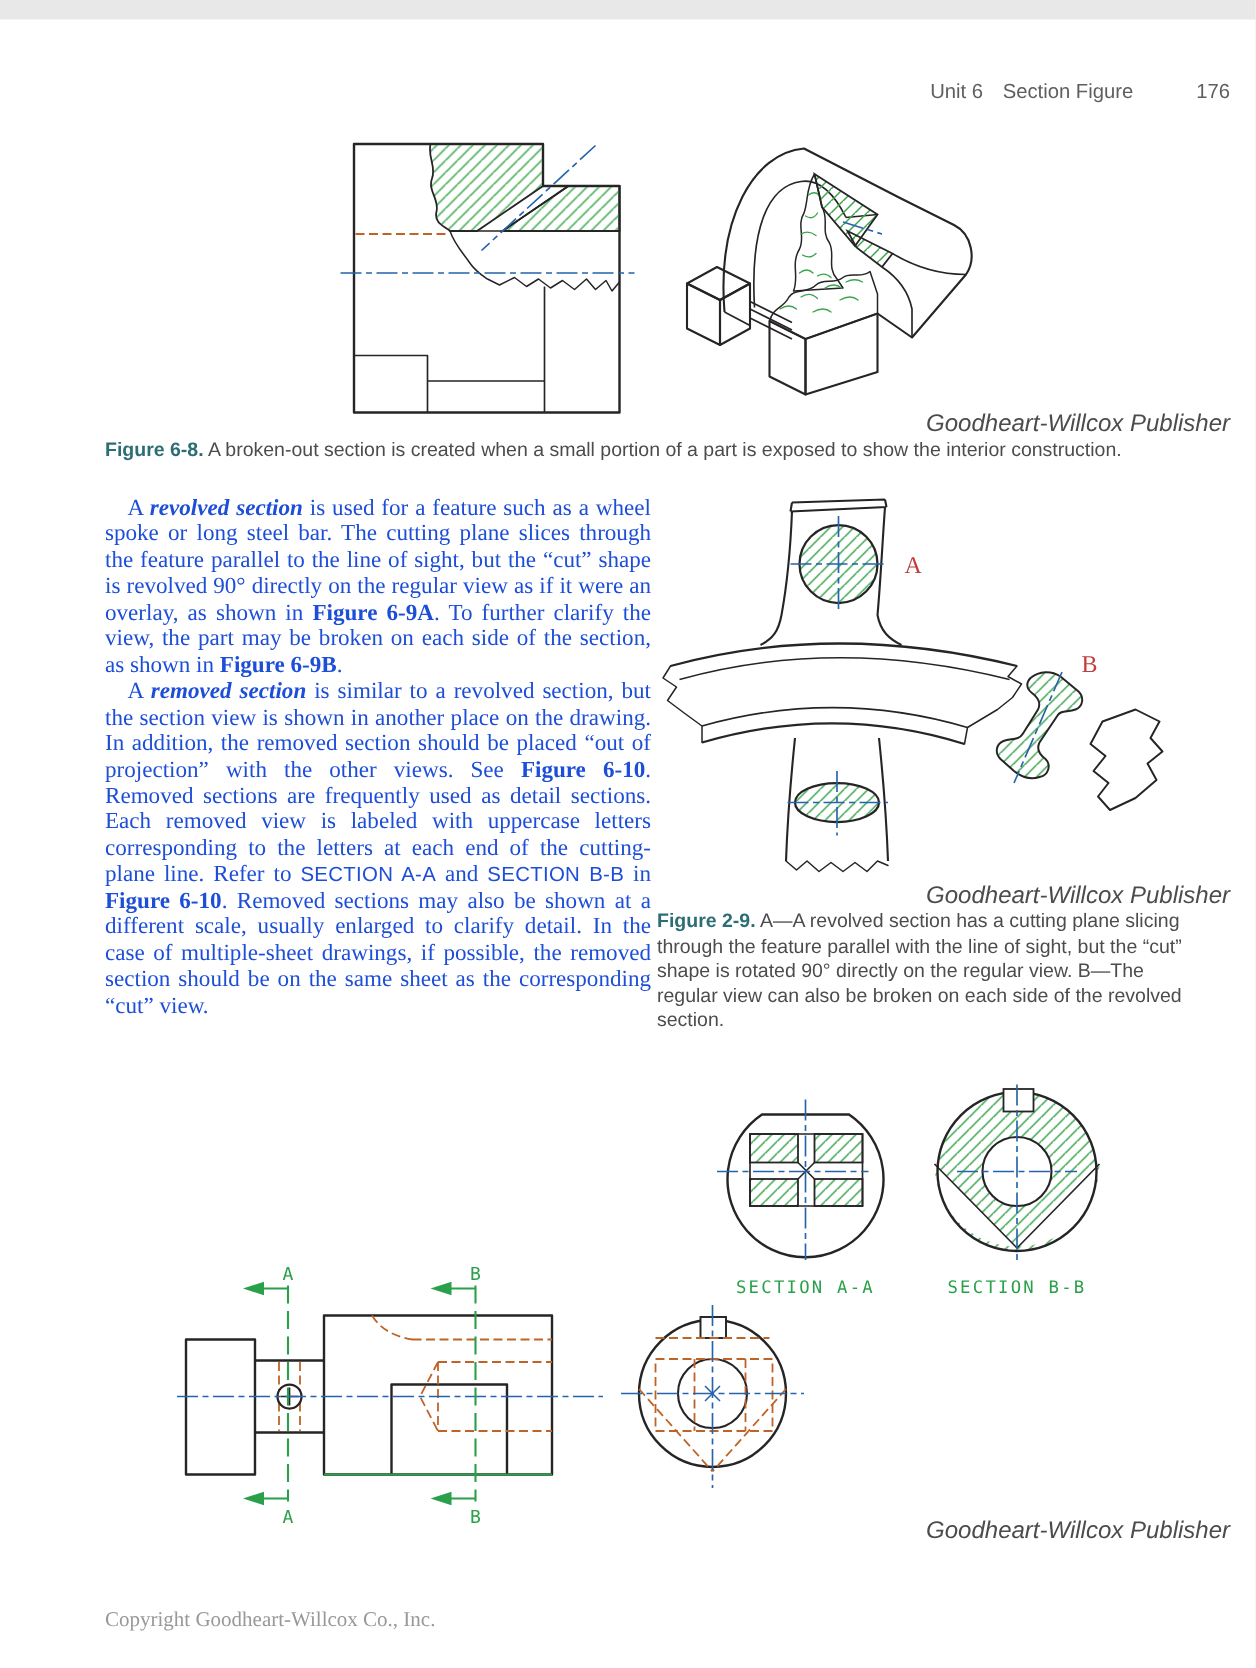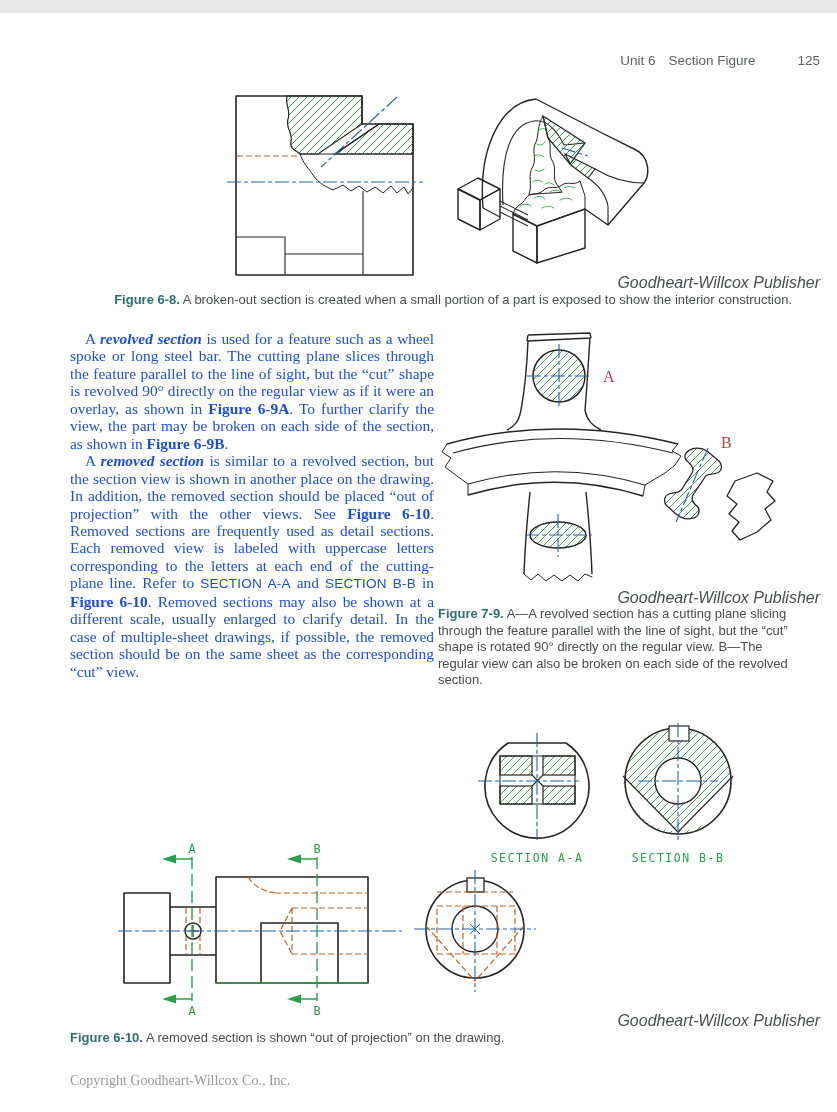--- a/index.html
+++ b/index.html
@@ -40,21 +40,21 @@
   .copyright{position:absolute;left:70px;top:1060px;font-size:14px;color:#97989a;font-family:Liberation Serif, serif;}
 </style>
 </head>
 <body>
 
 <div class="page">
 
   <div class="header">
     <span class="h-unit">Unit 6</span>
     <span class="h-title">Section Figure</span>
-    <span class="h-page">125</span>
+    <span class="h-page">176</span>
   </div>
 
   <svg style="left:225px;top:78px;" width="200" height="190" viewBox="0 0 200 190">
     <defs>
       <pattern id="hg" patternUnits="userSpaceOnUse" width="8" height="8">
         <path d="M-2,10 L10,-2" stroke="#3aa54d" stroke-width="1"></path>
         <path d="M2,14 L14,2" stroke="#3aa54d" stroke-width="1"></path>
       </pattern>
     </defs>
     <g>
@@ -110,21 +110,21 @@
     </g>
     <g>
       <path class="hatchfill" fill="url(#hg)" d="M93,30 L135,57 L120,78 L98,52 Z"></path>
       <path class="hatchfill" fill="url(#hg)" d="M115,68 L145,83 L138,92 L121,79 Z"></path>
       <path class="cl" d="M112,62 L138,70"></path>
     </g>
   </svg>
 
   <div class="credit" style="top:261px;">Goodheart-Willcox Publisher</div>
 
-  <div class="caption" style="left:70px;top:279px;width:722px;text-align:right;">
+  <div class="caption" style="left:70px;top:279px;width:722px;">
     <span class="figlabel">Figure 6-8.</span>
     <span> </span>
     <span>A broken-out section is created when a small portion of a part is exposed to show the interior construction.</span>
   </div>
 
   <div class="bodycol">
     <p><span>A </span><span class="seg-bi">revolved section</span><span> is used for a feature such as a wheel spoke or long steel bar. The cutting plane slices through the feature parallel to the line of sight, but the “cut” shape is revolved 90° directly on the regular view as if it were an overlay, as shown in </span><span class="seg-b">Figure 6-9A</span><span>. To further clarify the view, the part may be broken on each side of the section, as shown in </span><span class="seg-b">Figure 6-9B</span><span>.</span></p>
     <p><span>A </span><span class="seg-bi">removed section</span><span> is similar to a revolved section, but the section view is shown in another place on the drawing. In addition, the removed section should be placed “out of projection” with the other views. See </span><span class="seg-b">Figure 6-10</span><span>. Removed sections are frequently used as detail sections. Each removed view is labeled with uppercase letters corresponding to the letters at each end of the cutting-plane line. Refer to </span><span class="seg-sans">SECTION A-A</span><span> and </span><span class="seg-sans">SECTION B-B</span><span> in </span><span class="seg-b">Figure 6-10</span><span>. Removed sections may also be shown at a different scale, usually enlarged to clarify detail. In the case of multiple-sheet drawings, if possible, the removed section should be on the same sheet as the corresponding “cut” view.</span></p>
   </div>
 
@@ -156,21 +156,21 @@
       <path class="hatchfill" fill="url(#hg)" style="stroke-width:1.3" d="M252,126 C258,121 266,121 272,125 L284,135 C288,139 287,145 282,147 C277,149 272,147 270,151 L258,169 C256,173 258,177 262,180 C266,184 264,191 258,192 C252,194 246,192 241,188 L232,180 C228,176 229,170 234,168 C239,166 244,168 247,163 L257,147 C259,143 257,139 253,136 C249,133 249,129 252,126 Z"></path>
       <path class="cl" d="M273,122 L241,196"></path>
       <path class="torn" style="stroke-width:1.3" d="M300,155 L322,147 L338,155 L332,166 L340,175 L330,183 L336,194 L322,206 L305,214 L297,205 L304,196 L294,188 L302,178 L292,170 Z"></path>
     </g>
     <text class="redlabel" x="286" y="122">B</text>
   </svg>
 
   <div class="credit" style="top:576px;">Goodheart-Willcox Publisher</div>
 
   <div class="caption" style="left:438px;top:593px;width:354px;">
-    <span class="figlabel">Figure 7-9.</span>
+    <span class="figlabel">Figure 2-9.</span>
     <span> </span>
     <span>A—A revolved section has a cutting plane slicing through the feature parallel with the line of sight, but the “cut” shape is rotated 90° directly on the regular view. B—The regular view can also be broken on each side of the revolved section.</span>
   </div>
 
   <svg style="left:70px;top:700px;" width="730" height="305" viewBox="0 0 730 305">
 
     <g>
       <path class="outline" d="M438,30 A52,52 0 1 0 496,30 Z"></path>
       <rect class="hatchfill" fill="url(#hg)" x="430" y="43" width="32" height="19"></rect>
       <rect class="hatchfill" fill="url(#hg)" x="473" y="43" width="32" height="19"></rect>
@@ -230,21 +230,16 @@
       <rect class="hid" fill="none" x="367" y="193" width="78" height="48"></rect>
       <path class="hid" d="M393,193 L393,241 M427,193 L427,241"></path>
       <path class="hid" d="M356,213 L405,268 M454,213 L405,268"></path>
       <path class="cl" d="M405,157 L405,279 M344,216 L466,216"></path>
       <path d="M400,211 L410,221 M410,211 L400,221" stroke="#2563ab" stroke-width="1" fill="none"></path>
     </g>
   </svg>
 
   <div class="credit" style="top:999px;">Goodheart-Willcox Publisher</div>
 
-  <div class="caption" style="left:70px;top:1017px;width:710px;">
-    <span class="figlabel">Figure 6-10.</span>
-    <span> </span>
-    <span>A removed section is shown “out of projection” on the drawing.</span>
-  </div>
 
   <div class="copyright">Copyright Goodheart-Willcox Co., Inc.</div>
 
 </div>
 
 </body></html>

